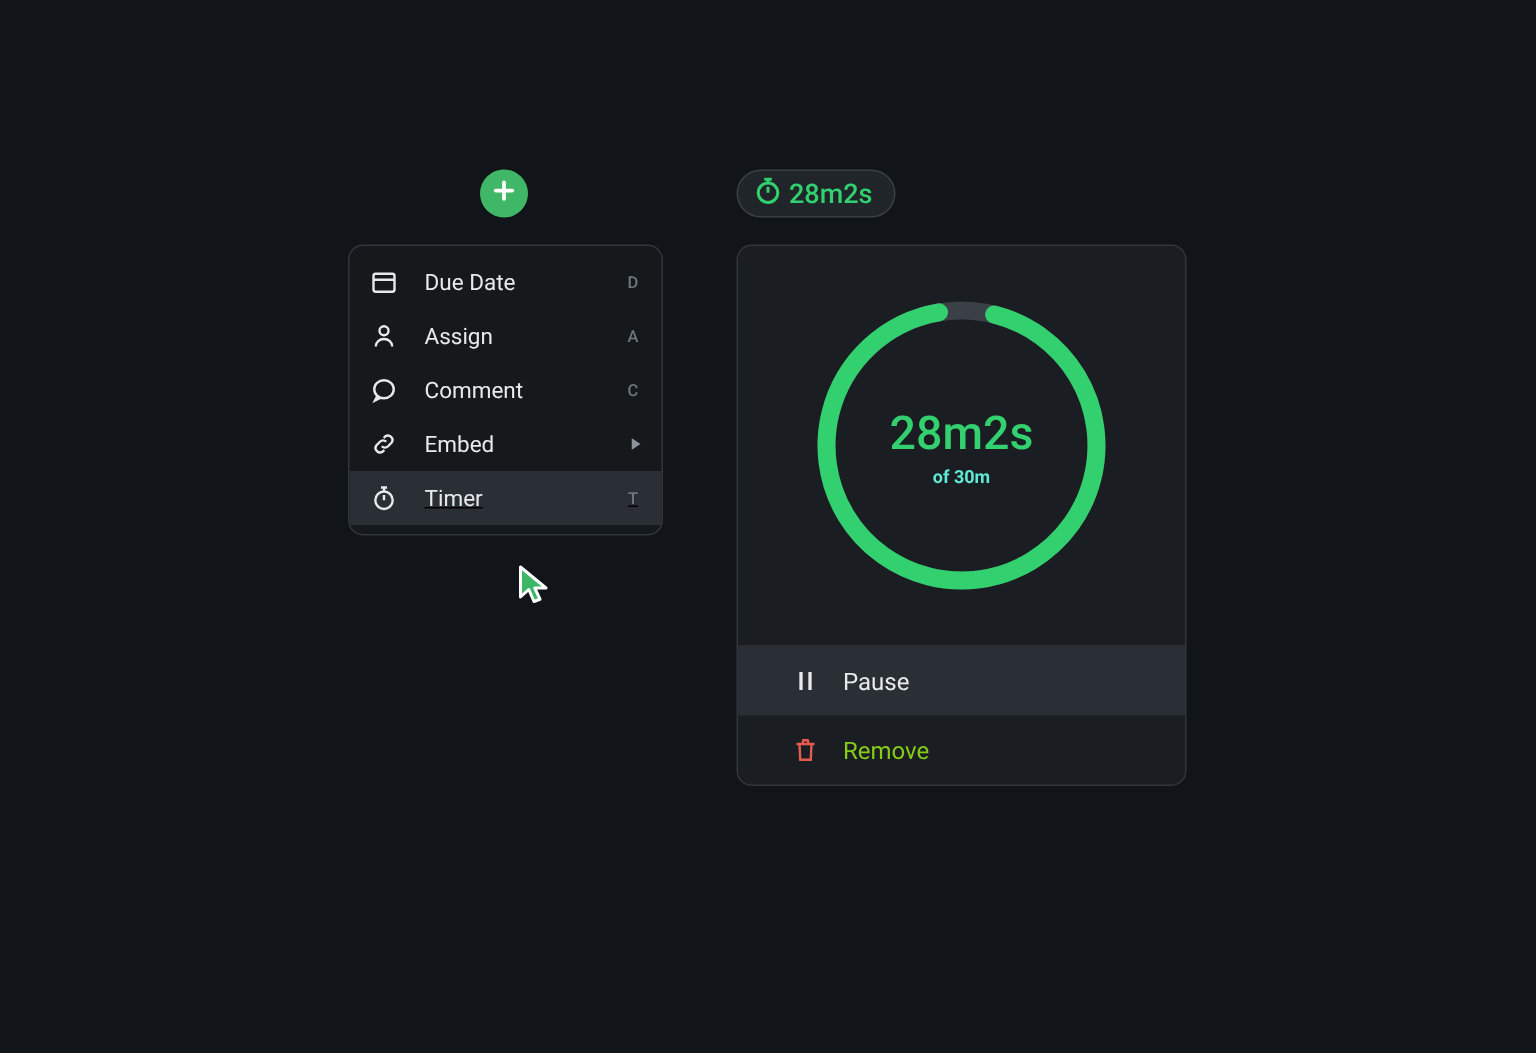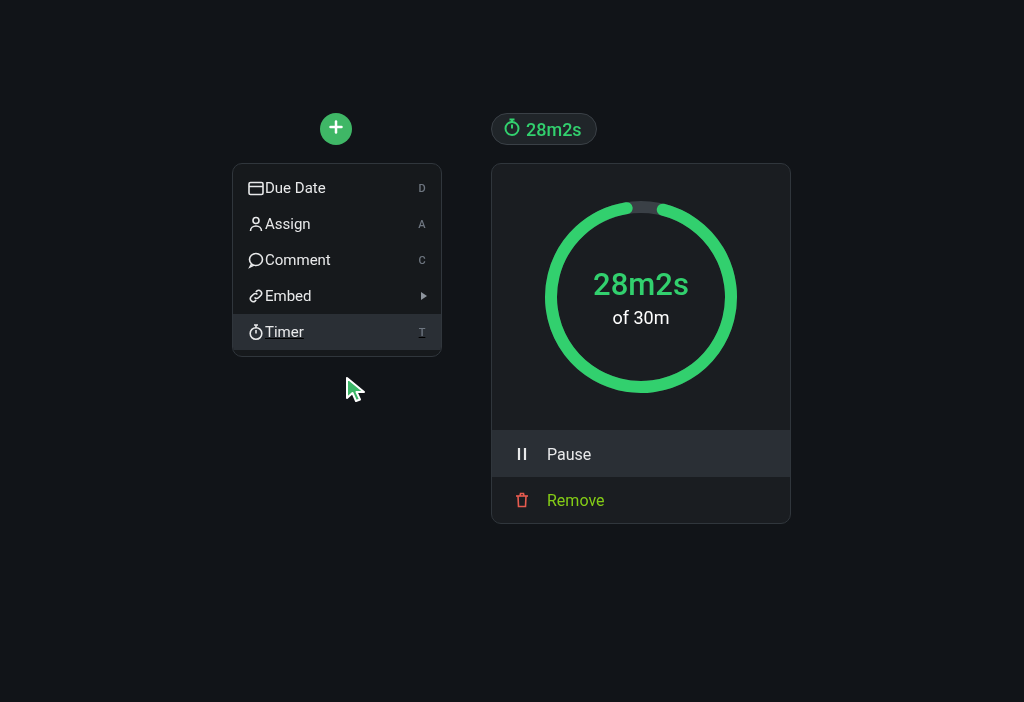--- a/index.html
+++ b/index.html
@@ -57,21 +57,21 @@
       border: 1px solid #30363c;
       border-radius: 10px;
       padding: 6px 0;
       overflow: hidden;
     }
     .menu-item {
       display: flex;
       align-items: center;
       height: 36px;
       padding: 0 14px;
-      gap: 0;
+      gap: 18px;
       cursor: pointer;
       position: relative;
     }
     .menu-item.hover {
       background: #2a2f35;
       text-decoration: underline;
     }
     .menu-item .icon {
       width: 18px;
       height: 18px;
@@ -137,32 +137,33 @@
       position: relative;
       text-align: center;
       z-index: 1;
     }
     .timer-time {
       color: #32d06e;
       font-size: 31px;
       font-weight: 500;
     }
     .timer-total {
-      color: #ffffff;
-      font-size: 18px;
+      color: #5eead4;
+      font-size: 12px;
       margin-top: 4px;
+      font-weight: bold;
     }
     .timer-actions {
       border-top: 1px solid #2a2f35;
     }
     .timer-action {
       display: flex;
       align-items: center;
       height: 46px;
-      padding: 0 21px;
+      padding: 0 36px;
       gap: 16px;
       cursor: pointer;
     }
     .timer-action.highlighted {
       background: #2a2f35;
     }
     .timer-action .icon {
       width: 18px;
       height: 18px;
       display: flex;

